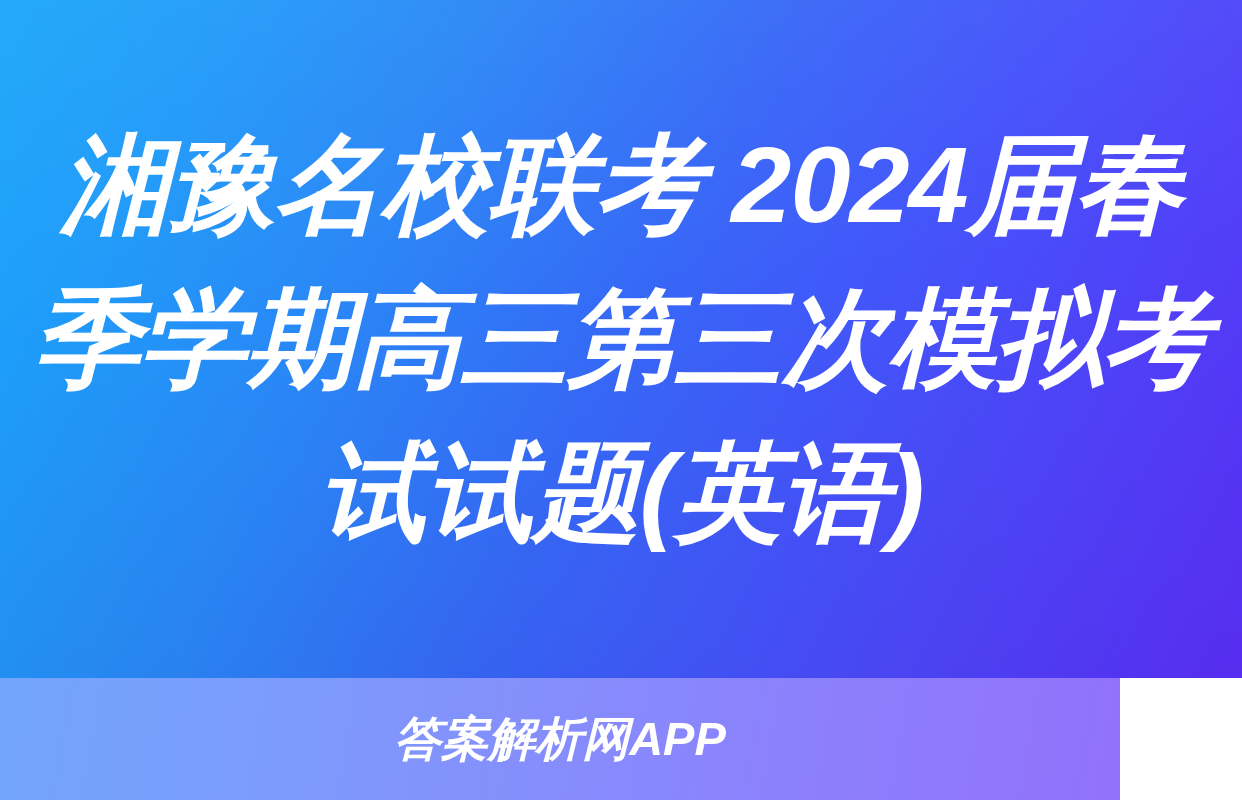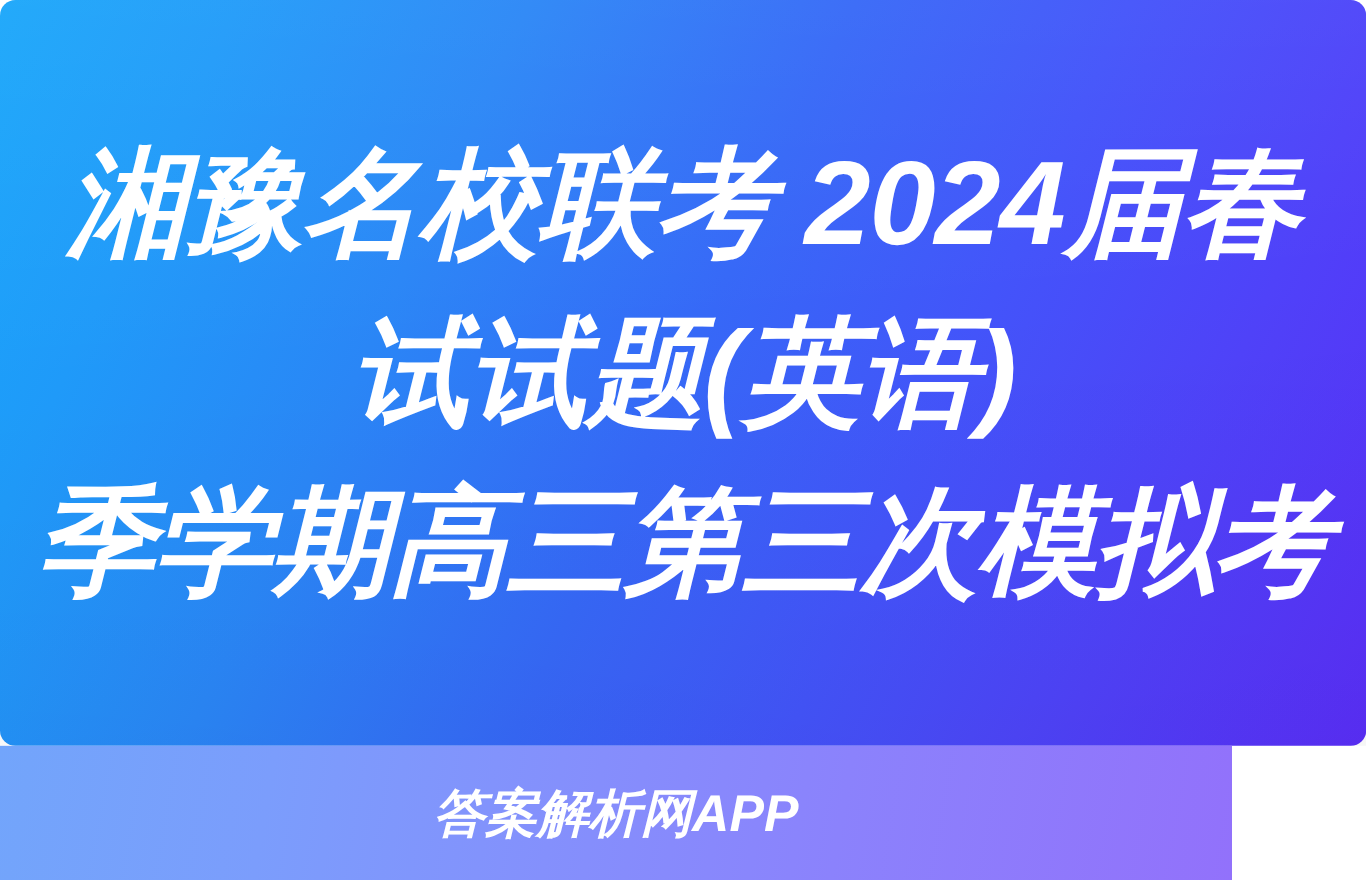--- a/index.html
+++ b/index.html
@@ -25,21 +25,20 @@
     height: 678px;
     background:
       linear-gradient(115deg,
         #18a6fa 0%,
         #1f9af9 14%,
         #2a86f6 31%,
         #3668f7 50%,
         #4354fa 66%,
         #4f42f9 82%,
         #5a2ef8 100%);
-    border-radius: 14px;
   }
 
   
   .hero-shade {
     position: absolute;
     left: 0;
     top: 0;
     width: 100%;
     height: 100%;
     background: linear-gradient(175deg,
@@ -107,22 +106,22 @@
 </head>
 <body>
 
 <div class="screenshot">
 
   <div class="hero">
     <div class="hero-shade"></div>
 
     <div class="hero-title">
       <span class="title-line">湘豫名校联考 2024届春</span>
+      <span class="title-line">季学期高三第三次模拟考</span>
       <span class="title-line">试试题(英语)</span>
-      <span class="title-line">季学期高三第三次模拟考</span>
     </div>
   </div>
 
   <div class="app-banner">
     <span class="app-banner-text">答案解析网APP</span>
   </div>
 
 </div>
 
 </body></html>

